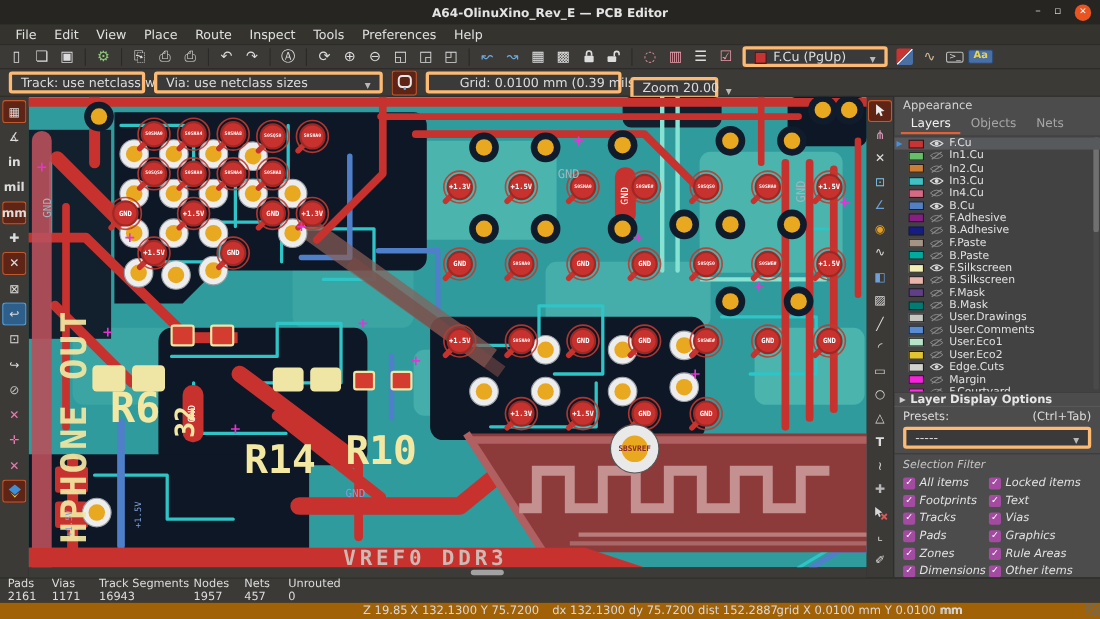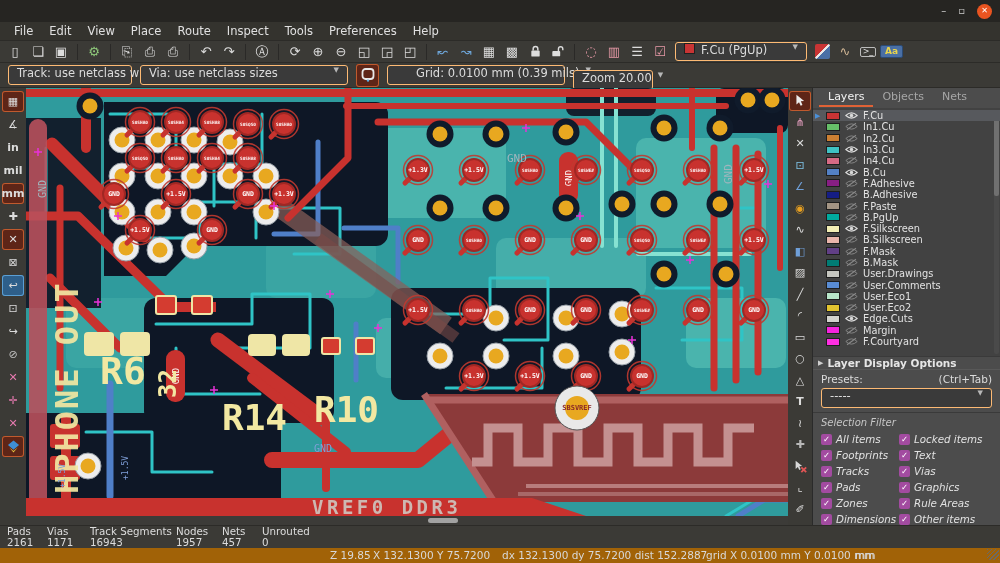--- a/index.html
+++ b/index.html
@@ -24,21 +24,21 @@
   .tb2 { height:26px; padding-left:8px; gap:8px; border-bottom:1px solid #2c2b28; }
   .sep { width:1px; height:16px; background:#2a2927; margin:0 4px; flex:none; }
   .ic { min-width:22px; height:20px; display:flex; align-items:center; justify-content:center; color:#dcdcdc; font-size:13px; border-radius:3px; flex:none; line-height:1; }
   .ic.active { background:#5e2517; box-shadow:inset 0 0 0 1px #c05a2e; }
   .ic.active-blue { background:#2e5f8a; box-shadow:inset 0 0 0 1px #5a9fd4; }
   .ic.txt { font-size:9px; font-weight:bold; }
   .ic .sw-diag { width:15px; height:15px; border-radius:2px; background:linear-gradient(135deg,#c83434 0 46%,#e8e8e8 46% 54%,#4a6fa5 54%); }
   .ic .aa { background:#4a6fa5; color:#e8d44d; font-size:9px; font-weight:bold; padding:1px 4px; border-radius:2px; border:1px solid #2a4a75; }
   .ic .consx { border:1px solid #bbb; border-radius:2px; font-size:8px; padding:0 2px; color:#ddd; }
 
-  .dd { display:flex; align-items:flex-start; gap:6px; background:#3a3a3a; border:1px solid #fdba74; border-radius:3px; height:20px; padding:0 8px; color:#dcdcdc; font-size:11.5px; white-space:nowrap; }
+  .dd { display:flex; align-items:flex-end; gap:6px; background:#3a3a3a; border:3px solid #fdba74; border-radius:3px; height:20px; padding:0 8px; color:#dcdcdc; font-size:11.5px; white-space:nowrap; }
   .dd .caret { margin-left:auto; font-size:7px; color:#b8b8b8; }
   .dd .lsw { width:11px; height:11px; background:#c83434; border:1px solid #202020; flex:none; }
   .dd.w-track { width:124px; } .dd.w-via { width:208px; } .dd.w-grid { width:178px;padding-left:28px; } .dd.w-zoom { width:80px;margin-top:10px; } .dd.w-layer { width:132px; height:19px; margin:0 3px; }
   .viabtn { width:23px; height:23px; border-radius:3px; background:#5e2517; box-shadow:inset 0 0 0 1px #c05a2e; display:flex; align-items:center; justify-content:center; }
 
   
   .main { flex:none; height:437px; display:flex; }
   .side-tb { width:26px; background:#3b3a36; display:flex; flex-direction:column; align-items:center; padding-top:3px; flex:none; }
   .side-tb .ic { width:22px; height:21px; margin-bottom:2px; font-size:11px; }
   .rtb { width:24px; }
@@ -81,20 +81,21 @@
   .grip { position:absolute; right:1px; top:2px; width:12px; height:11px;
     background:repeating-linear-gradient(135deg,#6a6a66 0 1px,transparent 1px 3px); }
   text { font-family:"DejaVu Sans Mono","Liberation Mono",monospace; }
 </style>
 </head>
 <body>
 
 <div class="app">
 
   <div class="titlebar">
+    <div class="title">A64-OlinuXino_Rev_E — PCB Editor</div>
     <div class="winbtns">
       <span class="winbtn">–</span>
       <span class="winbtn">▫</span>
       <span class="winbtn close">✕</span>
     </div>
   </div>
 
   <div class="menubar" id="menubar">
       <div class="menu-item">File</div>
       <div class="menu-item">Edit</div>
@@ -633,20 +634,21 @@
           <svg viewBox="0 0 16 16" width="13" height="13">
             <path d="M2,1 L2,11 L4.8,8.6 L6.4,12.4 L8.2,11.5 L6.6,7.8 L10,7.4 Z" fill="#d8d8d8"></path>
             <path d="M9,9 L15,15 M15,9 L9,15" stroke="#e05555" stroke-width="2.2"></path>
           </svg>
         </span>
         <span class="ic">⌞</span>
         <span class="ic">✐</span>
       </div>
 
     <aside class="appearance">
+      <div class="app-header">Appearance</div>
       <div class="tabs" id="app-tabs">
           <div class="tab active">Layers</div>
           <div class="tab">Objects</div>
           <div class="tab">Nets</div>
         </div>
       <div class="layers" id="layer-list">
         <div class="lscroll">
             <div class="lthumb"></div>
           </div>
       <div class="lrow sel">
@@ -741,21 +743,21 @@
             <span>F.Paste</span>
           </div>
           <div class="lrow">
             <span class="swatch" style="background: rgb(0, 170, 158);"></span>
             <span class="eye">
               <svg viewBox="0 0 16 10" width="13" height="9">
                 <path d="M1,5 Q8,-1.5 15,5 Q8,11.5 1,5 Z" fill="none" stroke="#8a8a8a" stroke-width="1.1"></path>
                 <path d="M2.5,9 L13.5,1" stroke="#8a8a8a" stroke-width="1.3"></path>
               </svg>
             </span>
-            <span>B.PgUp</span>
+            <span>B.Paste</span>
           </div>
           <div class="lrow">
             <span class="swatch" style="background: rgb(242, 238, 180);"></span>
             <span class="eye">
               <svg viewBox="0 0 16 10" width="13" height="9">
                 <path d="M1,5 Q8,-1.5 15,5 Q8,11.5 1,5 Z" fill="none" stroke="#d8d8d8" stroke-width="1.3"></path>
                 <circle cx="8" cy="5" r="2.2" fill="#d8d8d8"></circle>
               </svg>
             </span>
             <span>F.Silkscreen</span>

